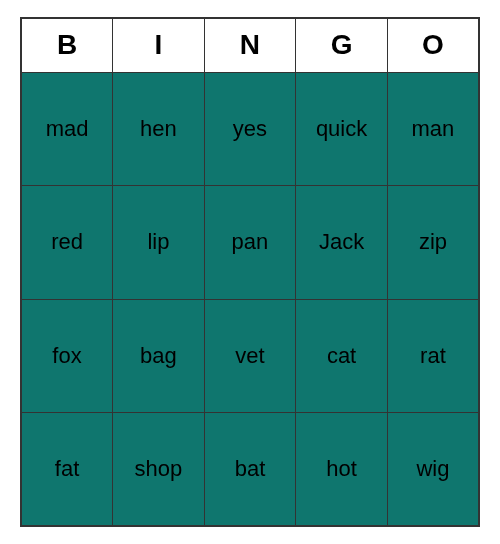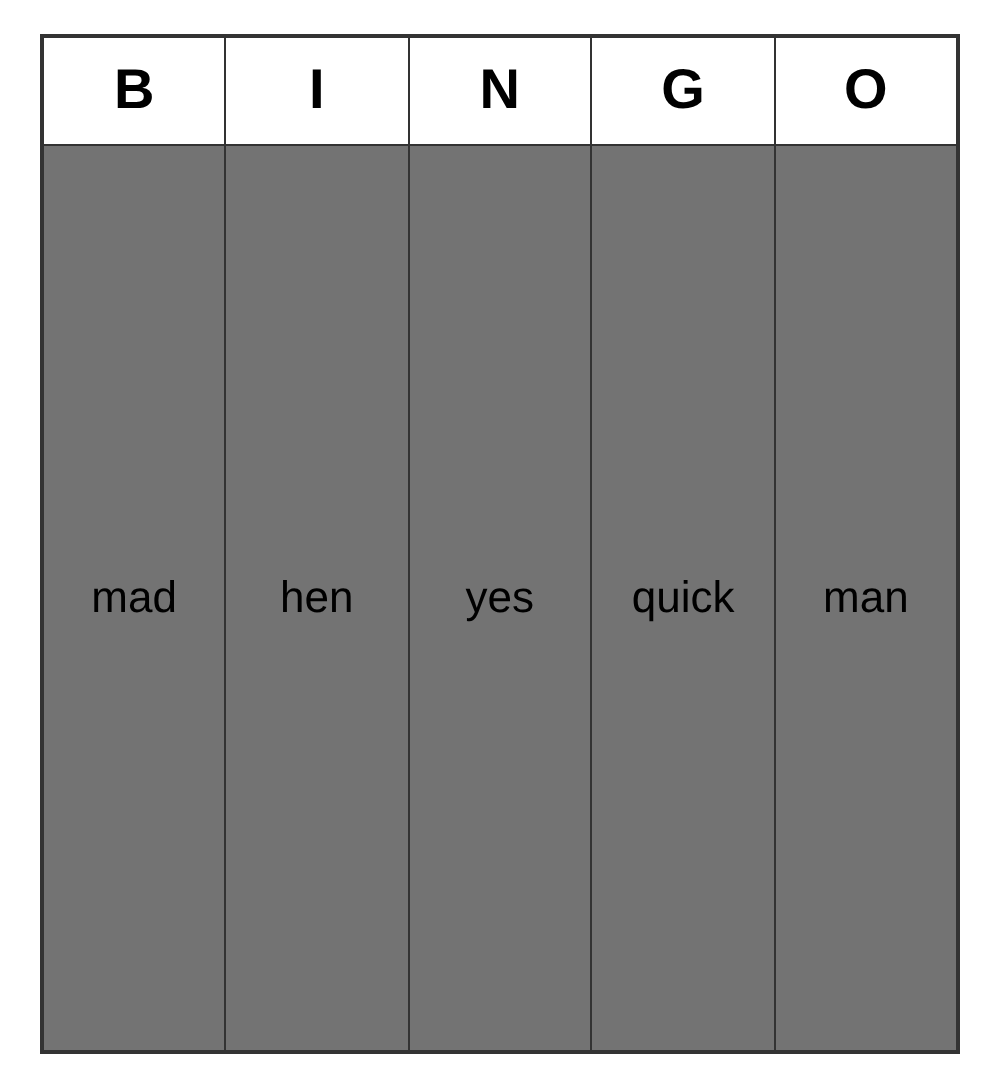--- a/index.html
+++ b/index.html
@@ -35,21 +35,21 @@
 
     .bingo-card th {
       height: 54px;
       font-size: 28px;
       font-weight: bold;
       background: #ffffff;
     }
 
     .bingo-card td {
       height: 82px;
-      background: #737373;
+      background: #0f766e;
     }
 
     .bingo-card col:nth-child(1) { width: 92px; }
     .bingo-card col:nth-child(2) { width: 92px; }
     .bingo-card col:nth-child(3) { width: 92px; }
     .bingo-card col:nth-child(4) { width: 92px; }
     .bingo-card col:nth-child(5) { width: 92px; }
   </style>
 </head>
 <body>
@@ -72,14 +72,35 @@
       </tr>
   </thead>
   <tbody>
   <tr>
         <td>mad</td>
         <td>hen</td>
         <td>yes</td>
         <td>quick</td>
         <td>man</td>
       </tr>
+      <tr>
+        <td>red</td>
+        <td>lip</td>
+        <td>pan</td>
+        <td>Jack</td>
+        <td>zip</td>
+      </tr>
+      <tr>
+        <td>fox</td>
+        <td>bag</td>
+        <td>vet</td>
+        <td>cat</td>
+        <td>rat</td>
+      </tr>
+      <tr>
+        <td>fat</td>
+        <td>shop</td>
+        <td>bat</td>
+        <td>hot</td>
+        <td>wig</td>
+      </tr>
     </tbody>
 </table>
 
 </body></html>

